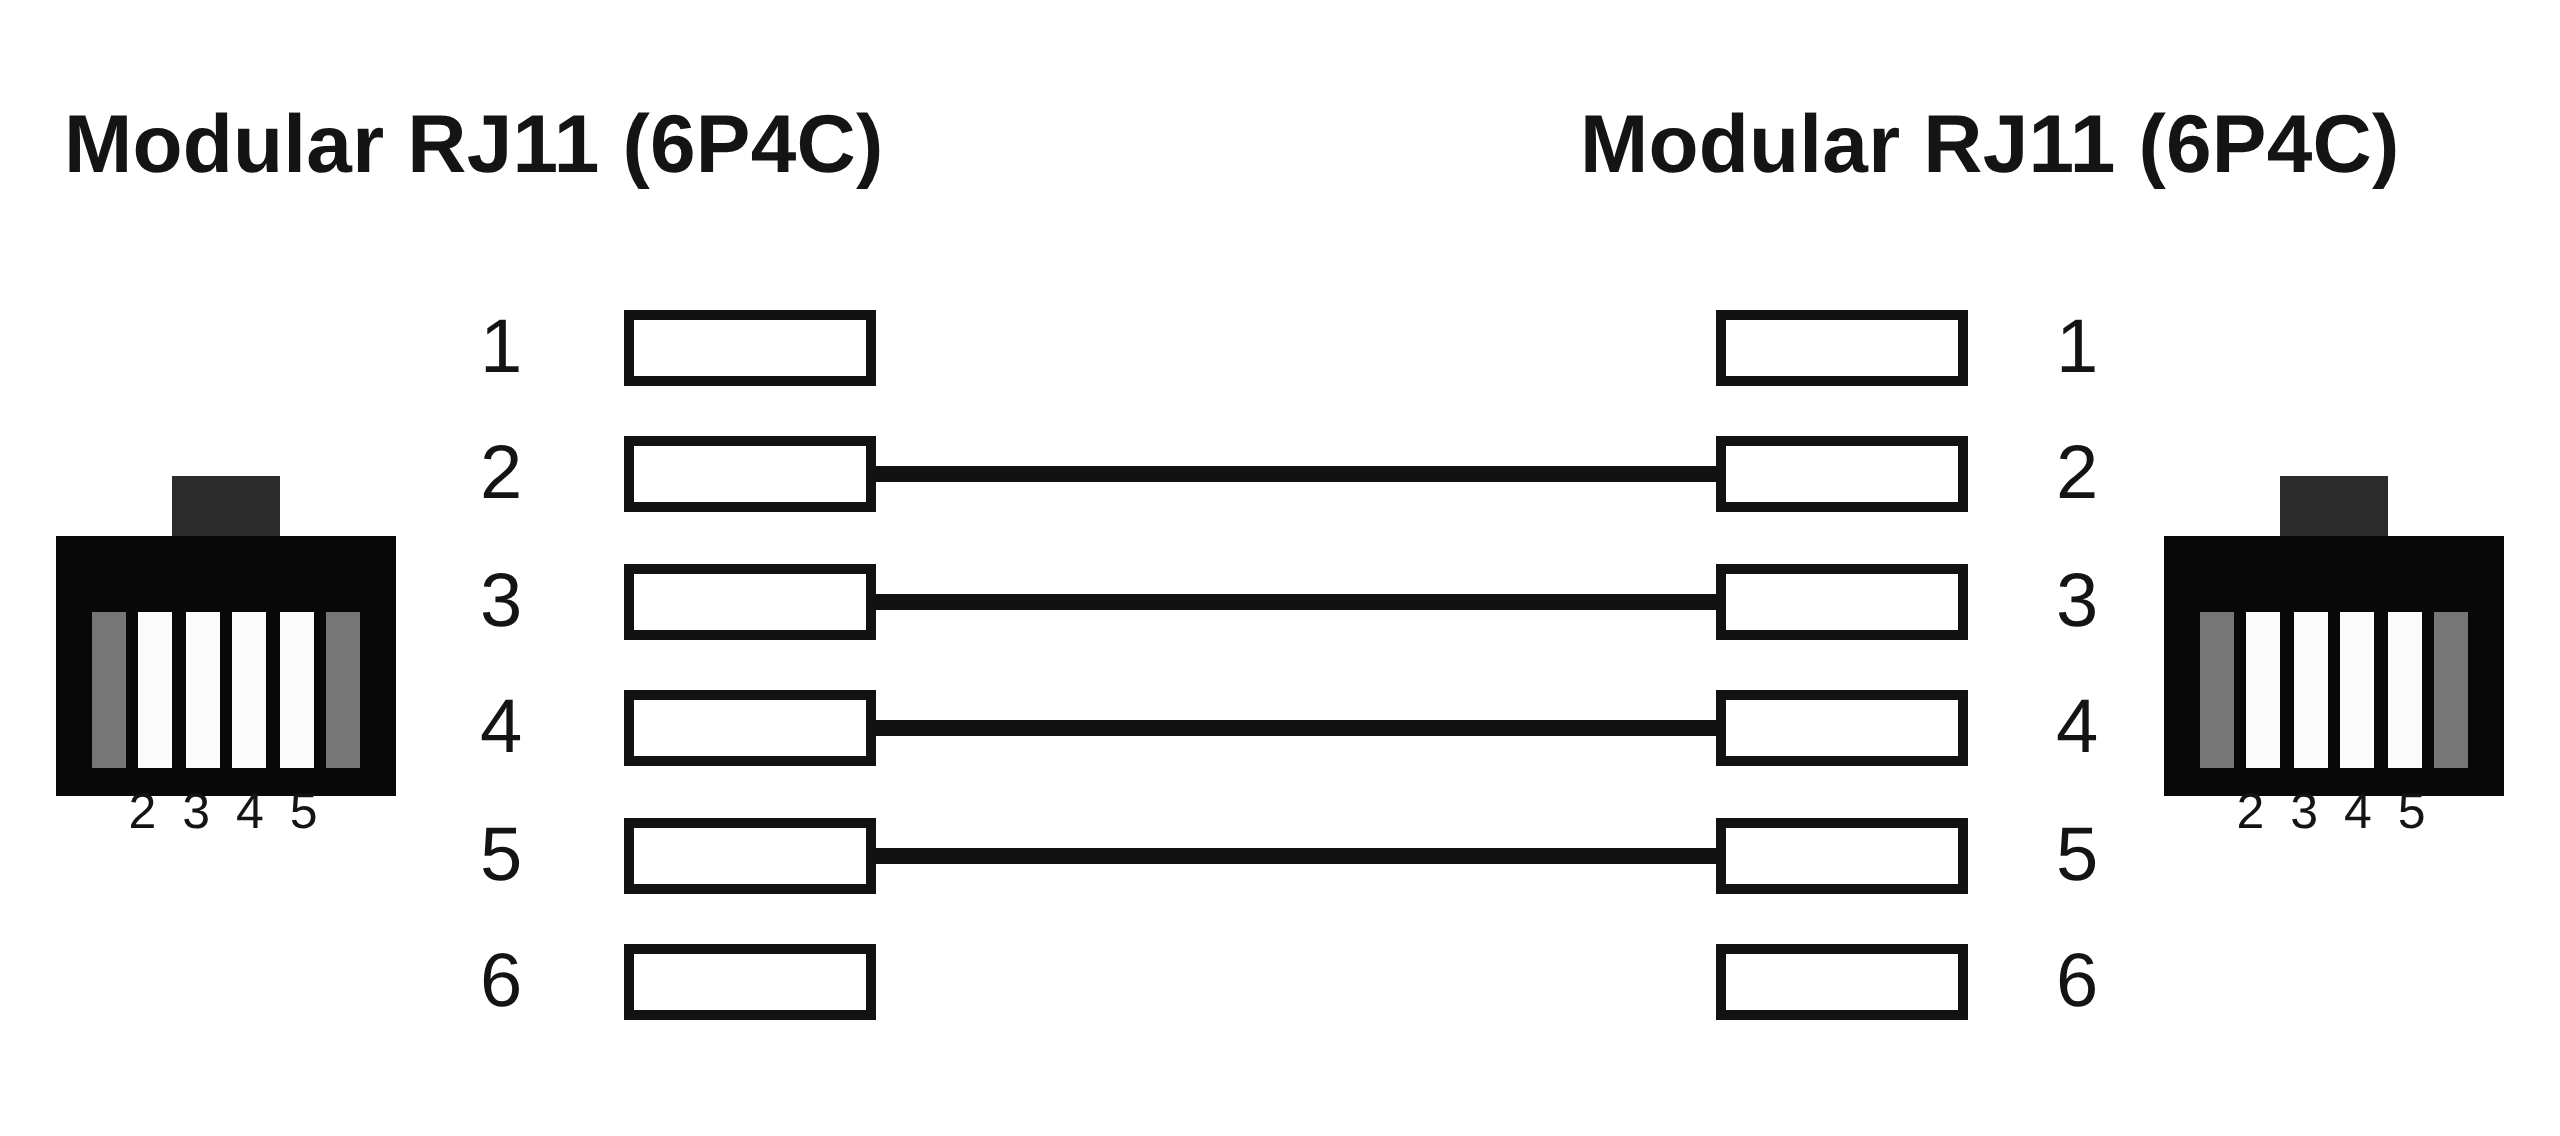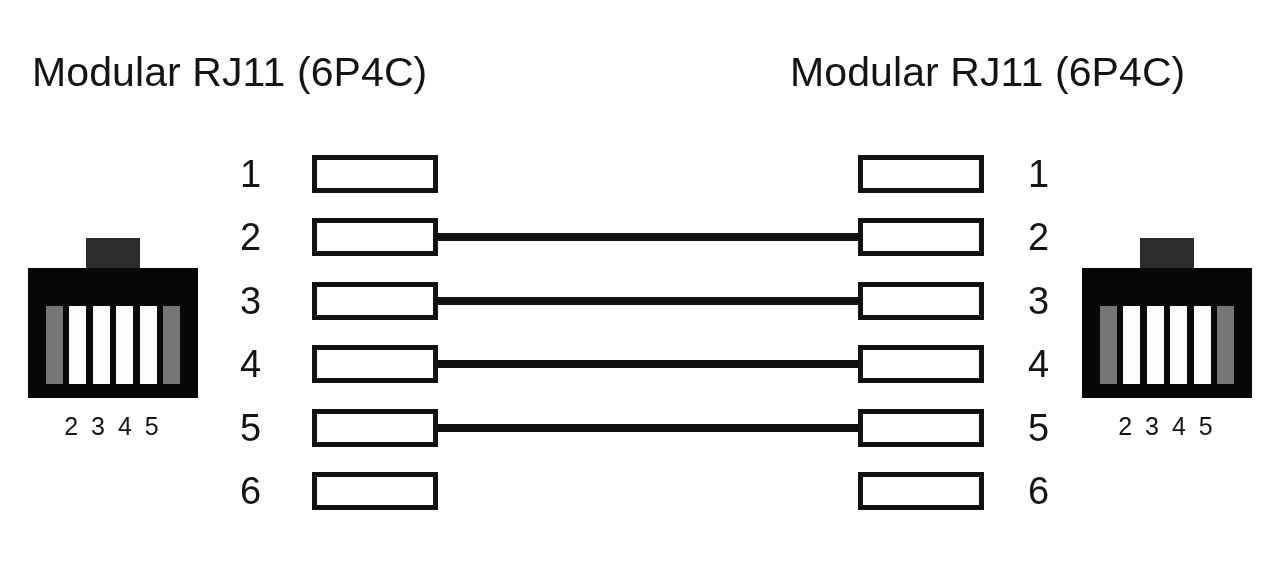--- a/index.html
+++ b/index.html
@@ -23,21 +23,21 @@
 
   
   .title {
     position: absolute;
     top: 52px;
     font-size: 41px;
     line-height: 1;
     letter-spacing: 0.1px;
     color: #141414;
     white-space: nowrap;
-    font-weight: 400;
+    font-weight: 700;
   }
   .title.left  { left: 32px; }
   .title.right { left: 790px; }
 
   
   .pin-box {
     position: absolute;
     width: 126px;
     height: 38px;
     box-sizing: border-box;
@@ -107,21 +107,21 @@
   .slot {
     width: 17px;
     height: 78px;
   }
   .slot.white { background: #fbfbfb; }
   .slot.gray  { background: #767676; }
 
   .conn-caption {
     position: absolute;
     left: 0;
-    top: 176px;
+    top: 156px;
     width: 170px;
     text-align: center;
     font-size: 25px;
     line-height: 1;
     letter-spacing: 3px;
     color: #141414;
     white-space: nowrap;
   }
 </style>
 </head>

